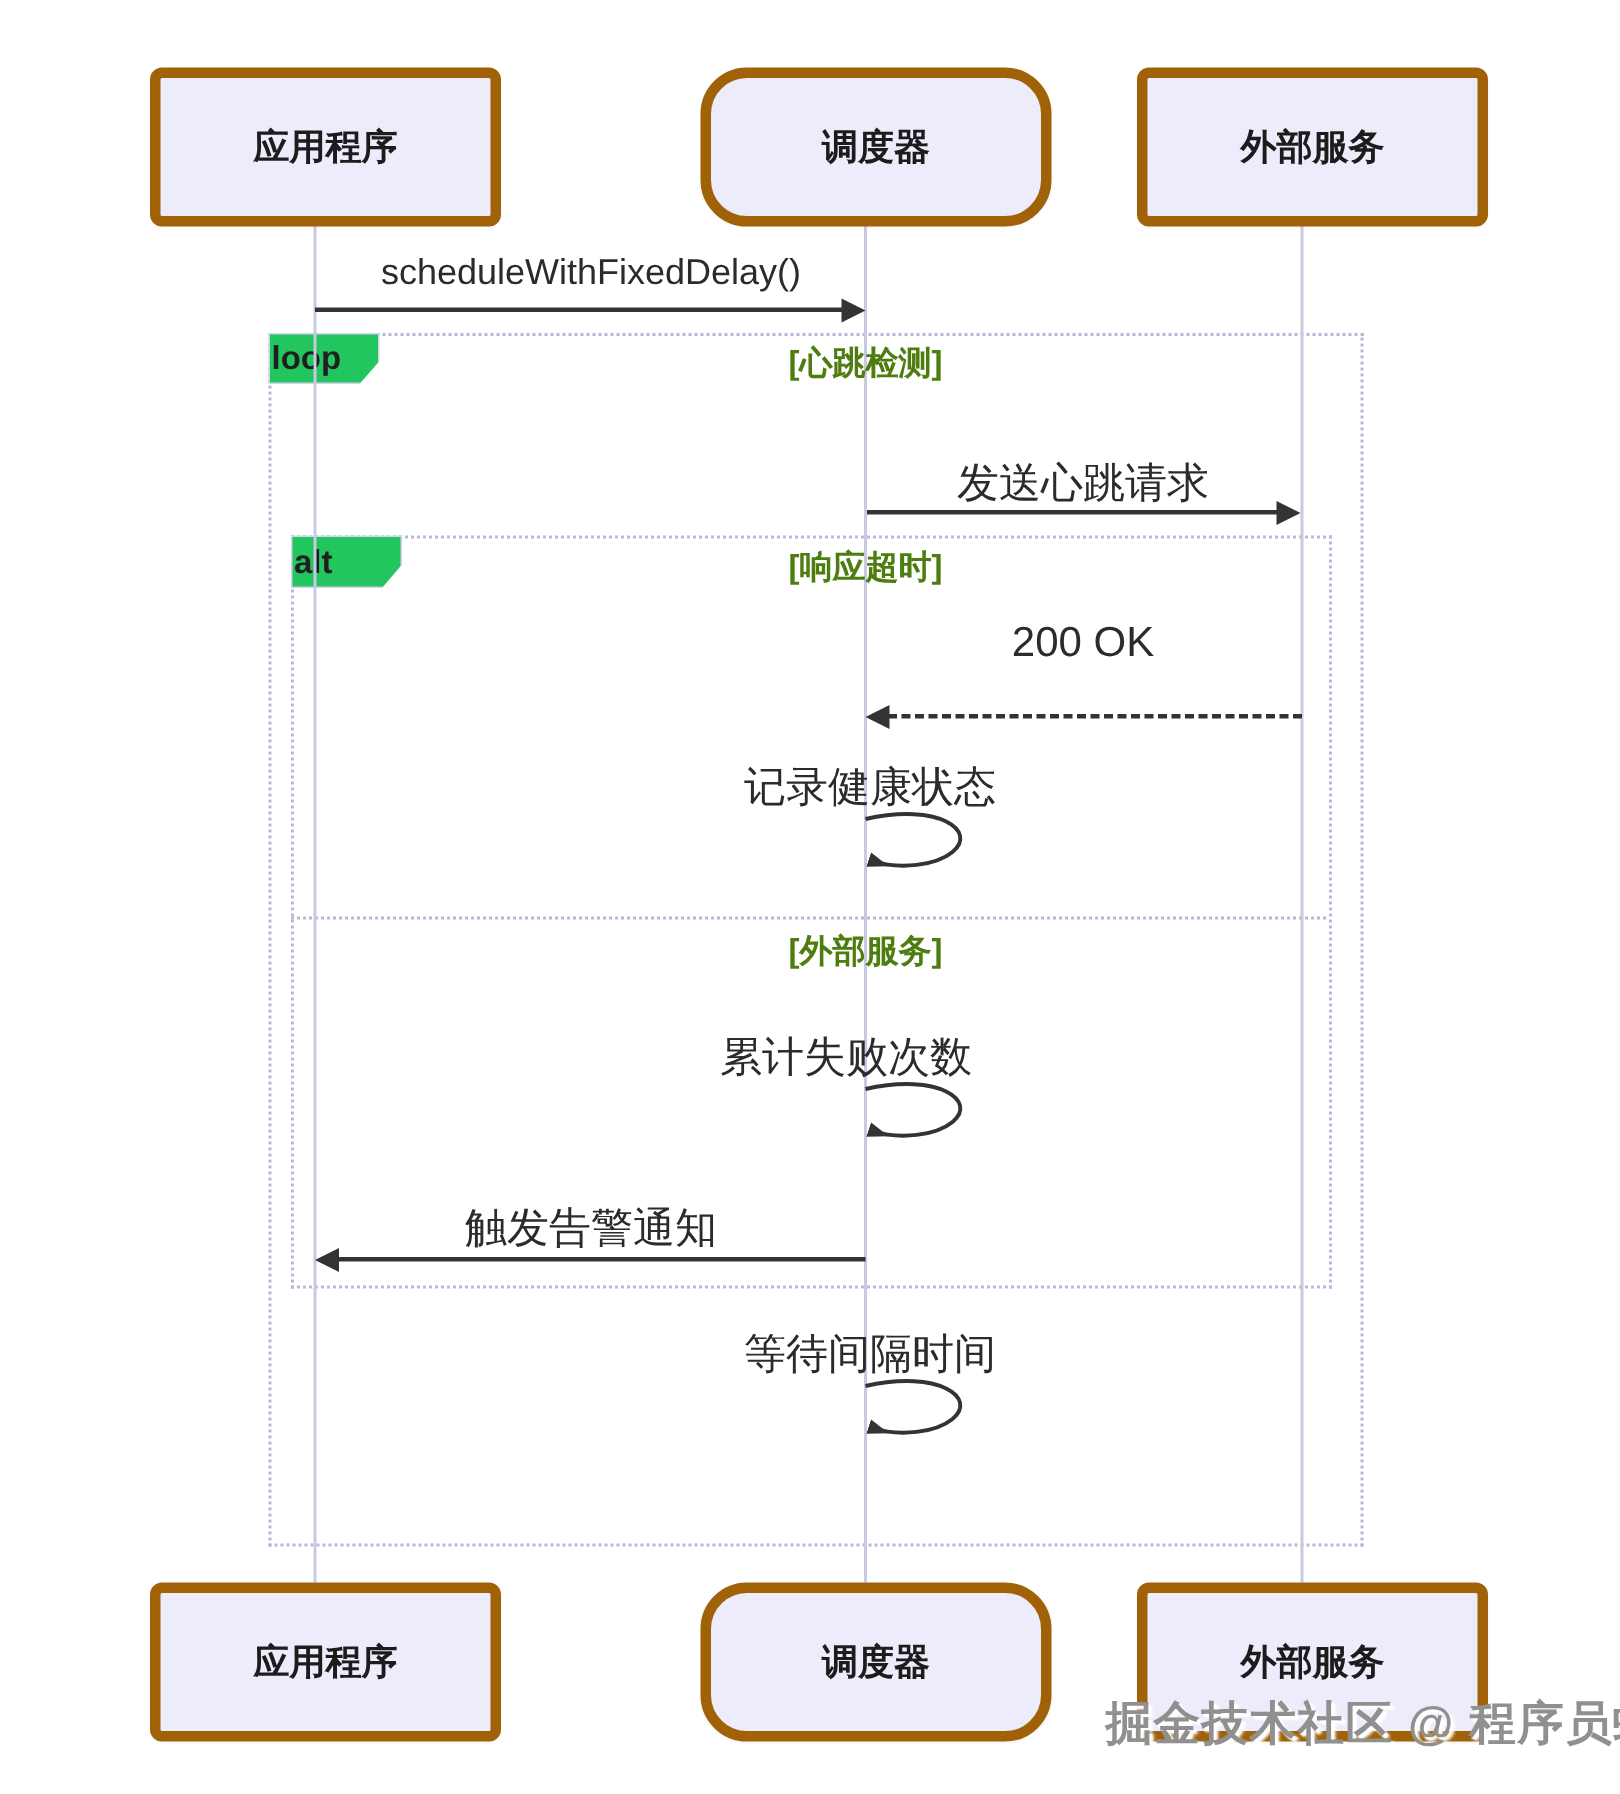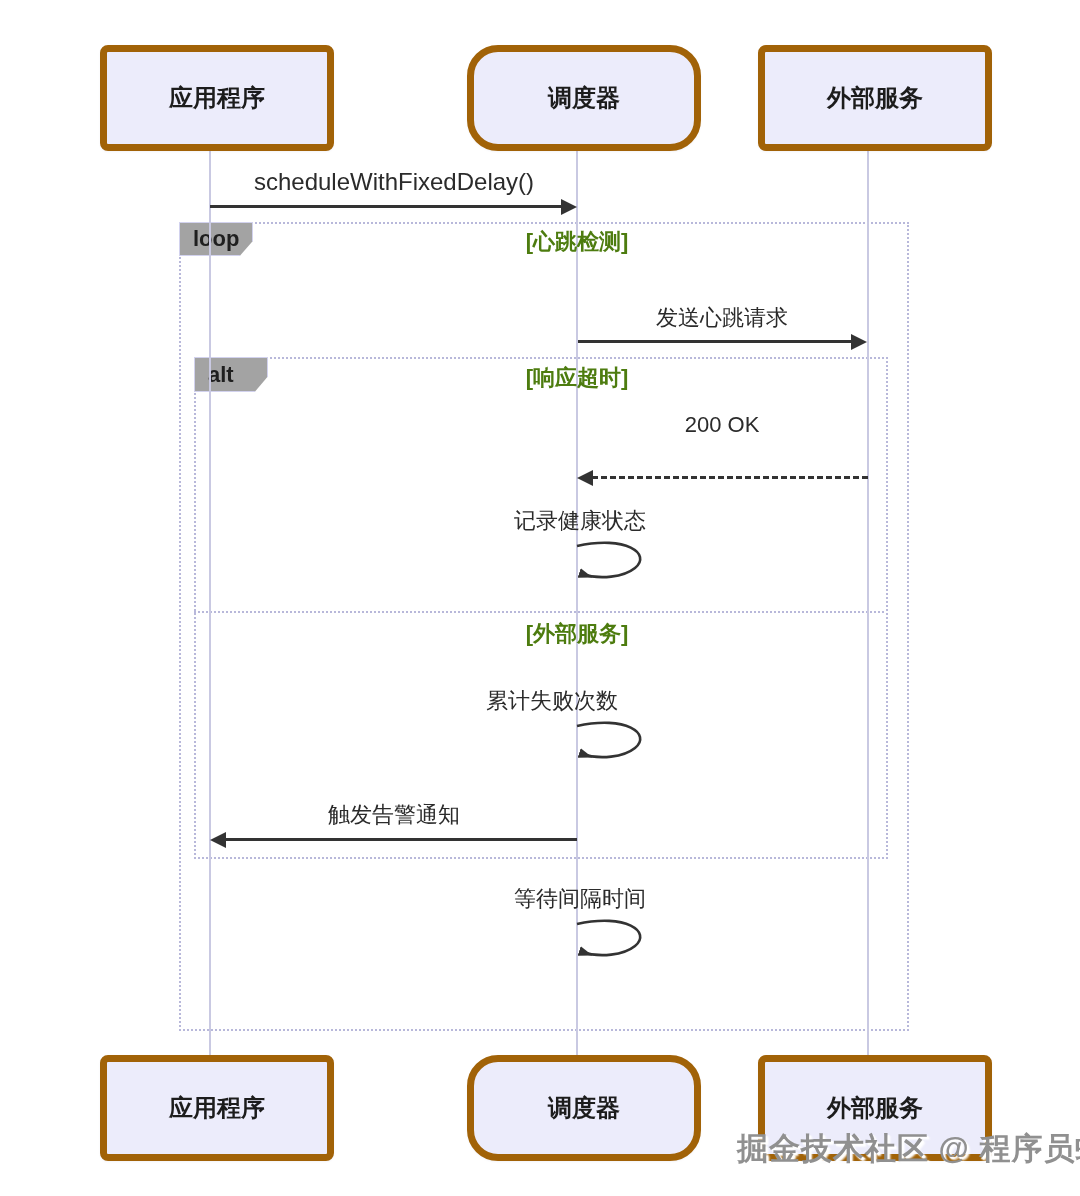--- a/index.html
+++ b/index.html
@@ -39,25 +39,25 @@
   
   .frame{
     position:absolute;
     border:2px dotted #b8b8da;
     z-index:1;
   }
   .frame.loop{left:179px;top:222px;width:726px;height:805px;}
   .frame.alt{left:194px;top:357px;width:690px;height:498px;}
   .frame-tab{
     position:absolute;
-    background:#a3a3a3;
+    background:#22c55e;
     border:1px solid #d2d2ee;
     clip-path:polygon(0 0,100% 0,100% 55%,82% 100%,0 100%);
     display:flex;align-items:center;
-    padding-left:13px;box-sizing:border-box;
+    padding-left:1px;box-sizing:border-box;
     font-size:22px;font-weight:700;color:#1f1f1f;
     z-index:3;
   }
   .tab-loop{left:179px;top:222px;width:74px;height:34px;}
   .tab-alt{left:194px;top:357px;width:74px;height:35px;}
   .condition{
     position:absolute;
     transform:translateX(-50%);
     font-size:22px;font-weight:700;color:#4d7c0f;
     white-space:nowrap;z-index:6;text-align:right;
@@ -65,21 +65,21 @@
   .divider{
     position:absolute;
     left:194px;top:611px;width:690px;height:0;
     border-top:2px dotted #b8b8da;
     z-index:2;
   }
   
   .msg-label{
     position:absolute;
     transform:translateX(-50%);
-    font-size:22px;font-weight:500;color:#2b2b2b;
+    font-size:28px;font-weight:500;color:#2b2b2b;
     white-space:nowrap;z-index:6;
   }
   .msg-label.code{font-size:24px;}
   .msg-line{
     position:absolute;height:3px;background:#333333;z-index:5;
   }
   .msg-line.dashed{
     height:0;background:none;
     border-top:3px dashed #333333;
   }
@@ -160,21 +160,21 @@
 
   <div class="msg-label" style="left:722px;top:412px;">200 OK</div>
   <div class="msg-line dashed" style="left:592px;top:476px;width:276px;"></div>
   <div class="arrowhead left" style="left:577px;top:470px;"></div>
 
   <div class="msg-label" style="left:580px;top:506px;">记录健康状态</div>
   <svg class="selfloop" style="left:574px;top:538px;" width="86" height="50" viewBox="0 0 86 50">
     <path d="M 3 8 C 52 -3, 78 16, 61 30 C 50 39, 26 42, 8 36" fill="none" stroke="#333333" stroke-width="2.6" marker-end="url(#ah)"></path>
   </svg>
 
-  <div class="msg-label" style="left:552px;top:686px;">累计失败次数</div>
+  <div class="msg-label" style="left:564px;top:686px;">累计失败次数</div>
   <svg class="selfloop" style="left:574px;top:718px;" width="86" height="50" viewBox="0 0 86 50">
     <path d="M 3 8 C 52 -3, 78 16, 61 30 C 50 39, 26 42, 8 36" fill="none" stroke="#333333" stroke-width="2.6" marker-end="url(#ah)"></path>
   </svg>
 
   <div class="msg-label" style="left:394px;top:800px;">触发告警通知</div>
   <div class="msg-line" style="left:226px;top:838px;width:351px;"></div>
   <div class="arrowhead left" style="left:210px;top:832px;"></div>
 
   <div class="msg-label" style="left:580px;top:884px;">等待间隔时间</div>
   <svg class="selfloop" style="left:574px;top:916px;" width="86" height="50" viewBox="0 0 86 50">

